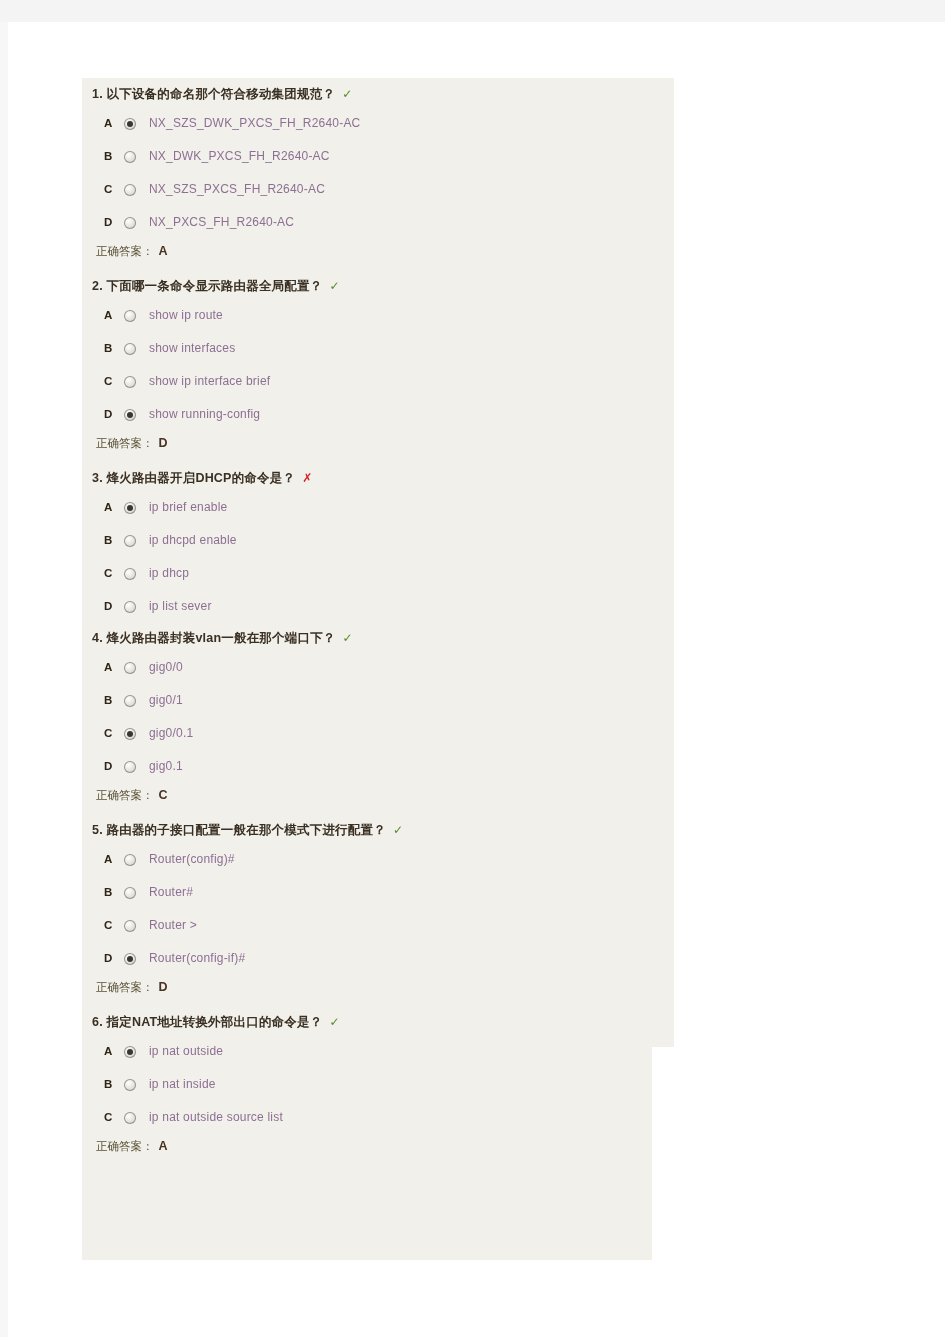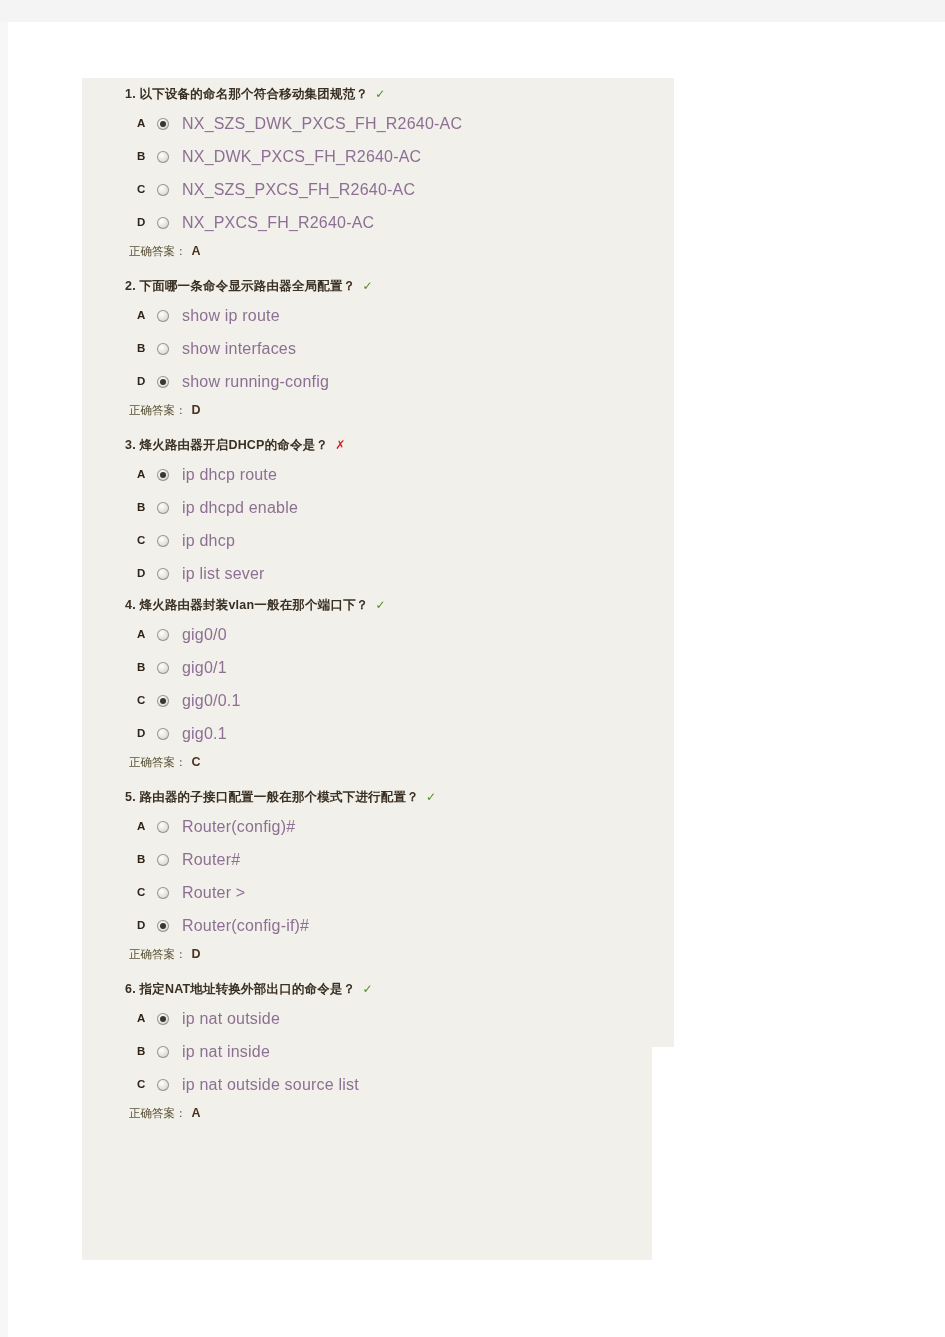--- a/index.html
+++ b/index.html
@@ -53,21 +53,20 @@
 
   
   #content {
     position: absolute;
     left: 82px; top: 78px;
     width: 600px;
   }
 
   .question-block {
     position: relative;
-    padding-left: 33px;
   }
 
   .q-title {
     font-size: 12.5px;
     font-weight: bold;
     color: #3a2f23;
     letter-spacing: 0.2px;
     padding: 9px 0 4px 10px;
     white-space: nowrap;
     line-height: 15px;
@@ -117,21 +116,21 @@
   .radio.checked::after {
     content: "";
     position: absolute;
     left: 3px; top: 3px;
     width: 6px; height: 6px;
     border-radius: 50%;
     background: #3a3630;
   }
   .opt-text {
     display: inline-block;
-    font-size: 16px;
+    font-size: 12px;
     color: #8d6f93;
     vertical-align: middle;
     letter-spacing: 0.2px;
   }
 
   .answer-row {
     padding: 2px 0 8px 14px;
     font-size: 11.5px;
     color: #5a5136;
     white-space: nowrap;
@@ -160,26 +159,27 @@
       <div class="option-row"><span class="opt-letter">A</span><span class="radio checked"></span><span class="opt-text">NX_SZS_DWK_PXCS_FH_R2640-AC</span></div>
       <div class="option-row"><span class="opt-letter">B</span><span class="radio"></span><span class="opt-text">NX_DWK_PXCS_FH_R2640-AC</span></div>
       <div class="option-row"><span class="opt-letter">C</span><span class="radio"></span><span class="opt-text">NX_SZS_PXCS_FH_R2640-AC</span></div>
       <div class="option-row"><span class="opt-letter">D</span><span class="radio"></span><span class="opt-text">NX_PXCS_FH_R2640-AC</span></div>
       <div class="answer-row"><span class="answer-label">正确答案：</span><span class="answer-value">A</span></div>
     </div>
     <div class="question-block">
       <div class="q-title"><span class="q-num">2.</span> <span class="q-text">下面哪一条命令显示路由器全局配置？</span><span class="mark correct">✓</span></div>
       <div class="option-row"><span class="opt-letter">A</span><span class="radio"></span><span class="opt-text">show ip route</span></div>
       <div class="option-row"><span class="opt-letter">B</span><span class="radio"></span><span class="opt-text">show interfaces</span></div>
+      <div class="option-row"><span class="opt-letter">C</span><span class="radio"></span><span class="opt-text">show ip interface brief</span></div>
       <div class="option-row"><span class="opt-letter">D</span><span class="radio checked"></span><span class="opt-text">show running-config</span></div>
       <div class="answer-row"><span class="answer-label">正确答案：</span><span class="answer-value">D</span></div>
     </div>
     <div class="question-block">
       <div class="q-title"><span class="q-num">3.</span> <span class="q-text">烽火路由器开启DHCP的命令是？</span><span class="mark wrong">✗</span></div>
-      <div class="option-row"><span class="opt-letter">A</span><span class="radio checked"></span><span class="opt-text">ip dhcp route</span></div>
+      <div class="option-row"><span class="opt-letter">A</span><span class="radio checked"></span><span class="opt-text">ip brief enable</span></div>
       <div class="option-row"><span class="opt-letter">B</span><span class="radio"></span><span class="opt-text">ip dhcpd enable</span></div>
       <div class="option-row"><span class="opt-letter">C</span><span class="radio"></span><span class="opt-text">ip dhcp</span></div>
       <div class="option-row"><span class="opt-letter">D</span><span class="radio"></span><span class="opt-text">ip list sever</span></div>
     </div>
     <div class="question-block">
       <div class="q-title"><span class="q-num">4.</span> <span class="q-text">烽火路由器封装vlan一般在那个端口下？</span><span class="mark correct">✓</span></div>
       <div class="option-row"><span class="opt-letter">A</span><span class="radio"></span><span class="opt-text">gig0/0</span></div>
       <div class="option-row"><span class="opt-letter">B</span><span class="radio"></span><span class="opt-text">gig0/1</span></div>
       <div class="option-row"><span class="opt-letter">C</span><span class="radio checked"></span><span class="opt-text">gig0/0.1</span></div>
       <div class="option-row"><span class="opt-letter">D</span><span class="radio"></span><span class="opt-text">gig0.1</span></div>

